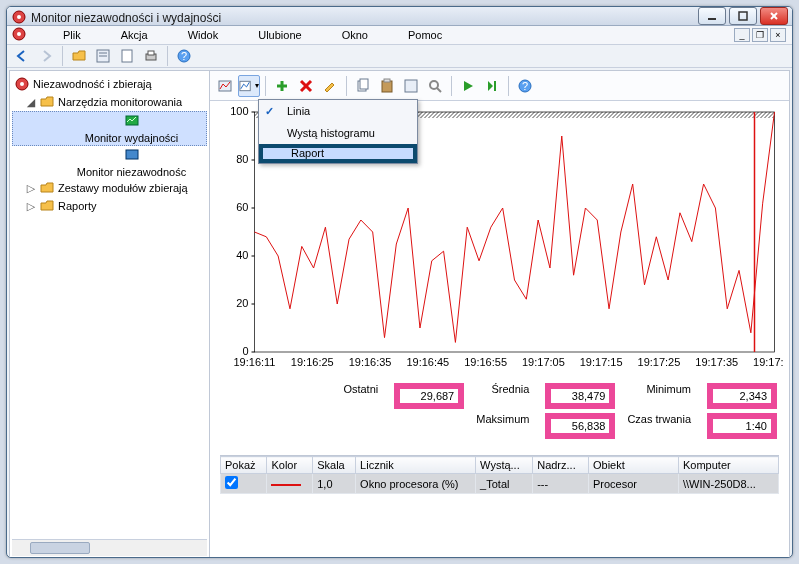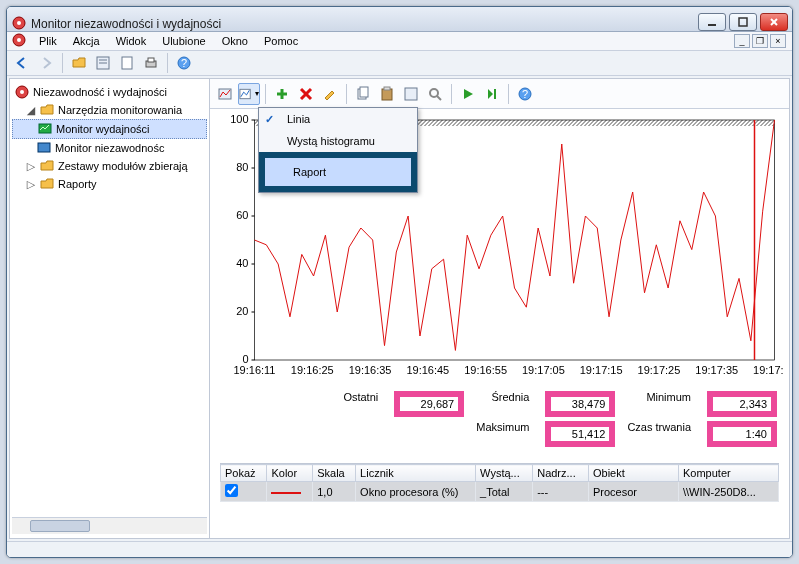--- a/index.html
+++ b/index.html
@@ -5,42 +5,42 @@
 * { box-sizing: border-box; margin: 0; padding: 0; font-family: "Segoe UI", Tahoma, sans-serif; font-size: 11px; }
 body { background: #d4dce8; padding: 6px; }
 .window { width: 787px; height: 552px; background: #eef2f7; border: 1px solid #4a6a8a; border-radius: 5px; overflow: hidden; display: flex; flex-direction: column; box-shadow: 0 0 3px rgba(0,0,0,0.3); }
 .titlebar { height: 28px; background: linear-gradient(#e8eef7,#cfd9e8); display: flex; align-items: flex-end; padding: 0 4px; border-bottom: 1px solid #9aaac0; }
 .titlebar .icon { width: 16px; height: 16px; margin-right: 4px; }
 .titlebar .title { flex: 1; color: #1a1a1a; font-size: 12px; }
 .winbtns { display: flex; gap: 3px; }
 .winbtn { width: 28px; height: 18px; border: 1px solid #6a7a90; border-radius: 3px; display: flex; align-items: center; justify-content: center; background: linear-gradient(#f7fbff,#d6e2f0); cursor: default; }
 .winbtn.close { background: linear-gradient(#f28b82,#d93025); border-color: #a02820; color: #fff; }
 .menubar { height: 22px; background: #f4f6fa; border-bottom: 1px solid #c8d0de; display: flex; align-items: center; padding: 0 4px; }
-.menubar .mitem { padding: 2px 8px; cursor: default; }
+.menubar .mitem { padding: 2px 8px; cursor: default; margin-left: 24px; }
 .menubar .spacer { flex:1; }
 .menubar .mdi { display:flex; gap:2px; margin-right:2px; }
 .menubar .mdibtn { width:16px; height:14px; border:1px solid #9aaac0; background:#eef2f7; font-size:9px; display:flex; align-items:center; justify-content:center; }
 .toolbar1 { height: 28px; background: #eef2f7; border-bottom: 1px solid #c8d0de; display: flex; align-items: center; padding: 0 4px; gap: 2px; }
 .tbtn { width: 22px; height: 22px; display: flex; align-items: center; justify-content: center; border: 1px solid transparent; border-radius: 2px; cursor: default; }
 .tsep { width: 1px; height: 20px; background: #c0c8d6; margin: 0 3px; }
 .body { flex: 1; display: flex; border: 1px solid #c0c8d6; margin: 2px; background: #fff; }
 .tree { width: 200px; border-right: 1px solid #c0c8d6; padding: 4px 2px; overflow: hidden; background:#fff; }
 .tree .hdr { display:flex; align-items:center; gap:4px; padding:2px; }
 .tree .node { display:flex; align-items:center; gap:3px; padding:1px 2px; white-space: nowrap; }
 .tree .lvl1 { padding-left: 14px; }
-.tree .lvl2 { padding-left: 24px; }
+.tree .lvl2 { padding-left: 46px; flex-direction: column; }
 .tree .sel { background:#cfe0ff; border:1px dotted #6a8abf; }
 .tree .twist { width:10px; text-align:center; color:#555; }
 .scrollbar-h { height:17px; border-top:1px solid #c8d0de; background:#f0f0f0; margin-top:4px; position:relative; }
 .scrollbar-h .thumb { position:absolute; left:18px; top:2px; width:60px; height:12px; background:#c9d3e2; border:1px solid #9aaac0; border-radius:2px;}
 .right { flex:1; display:flex; flex-direction:column; }
 .toolbar2 { height: 30px; background:#fbfcfe; border-bottom:1px solid #c8d0de; display:flex; align-items:center; padding:0 4px; gap:2px; position:relative; }
 .dropdown { position:absolute; top:28px; left:48px; width:160px; background:#f4f6fa; border:1px solid #7c8aa0; box-shadow:2px 2px 4px rgba(0,0,0,0.25); z-index:10; }
 .dropdown .dditem { display:flex; align-items:center; height:22px; padding:0 6px 0 28px; position:relative; }
-.dropdown .dditem.hl { background:#c6dbff; border:6px solid #0c4a6e; height:40px; }
+.dropdown .dditem.hl { background:#c6dbff; border:4px solid #0c4a6e; height:19px;align-items:flex-end; }
 .dropdown .check { position:absolute; left:6px; color:#1a63c0; font-weight:bold; }
 .chartarea { flex:1; padding:6px 6px 2px 6px; position:relative; }
 .chart { width:100%; height:270px; }
 .stats { display:grid; grid-template-columns:auto 70px auto 70px auto 70px; gap:4px 12px; justify-content:end; margin:4px 6px; }
 .stats .lab { text-align:right; padding-right:4px; }
 .stats .val { border:6px solid #ec4899; background:#fff; text-align:right; padding:1px 4px; }
 .tablewrap { border-top:1px solid #c0c8d6; margin:16px 4px 0 4px; }
 table { width:100%; border-collapse:collapse; }
 th { background:linear-gradient(#fdfdfe,#e9edf3); border:1px solid #c8d0de; text-align:left; padding:2px 4px; font-weight:normal; }
 td { border:1px solid #e2e6ec; padding:2px 4px; background:#d6d8dc; }
@@ -145,21 +145,21 @@
       </div>
   </div>
 
   <div class="body">
     <div class="tree">
       <div class="hdr node">
         <svg class="ic" viewBox="0 0 16 16">
             <circle cx="8" cy="8" r="6" fill="#d44" stroke="#800"></circle>
             <circle cx="8" cy="8" r="2" fill="#fff"></circle>
           </svg>
-        <span>Niezawodność i wydajności</span>
+        <span>Niezawodność i zbierają</span>
       </div>
       <div class="node lvl1">
         <span class="twist">◢</span>
         <svg class="ic" viewBox="0 0 16 16">
             <path d="M2 5h5l1-2h6v9H2z" fill="#f6c04a" stroke="#b8841a"></path>
           </svg>
         <span>Narzędzia monitorowania</span>
       </div>
       <div class="node lvl2 sel">
         <svg class="ic" viewBox="0 0 16 16">
@@ -323,21 +323,21 @@
         <div class="stats">
           <span class="lab">Ostatni</span>
           <span class="val">29,687</span>
           <span class="lab">Średnia</span>
           <span class="val">38,479</span>
           <span class="lab">Minimum</span>
           <span class="val">2,343</span>
           <span></span>
             <span></span>
           <span class="lab">Maksimum</span>
-          <span class="val">51,412</span>
+          <span class="val">56,838</span>
           <span class="lab">Czas trwania</span>
           <span class="val">1:40</span>
         </div>
 
         <div class="tablewrap">
           <table>
             <thead>
                 <tr>
               <th>Pokaż</th>
               <th>Kolor</th>

